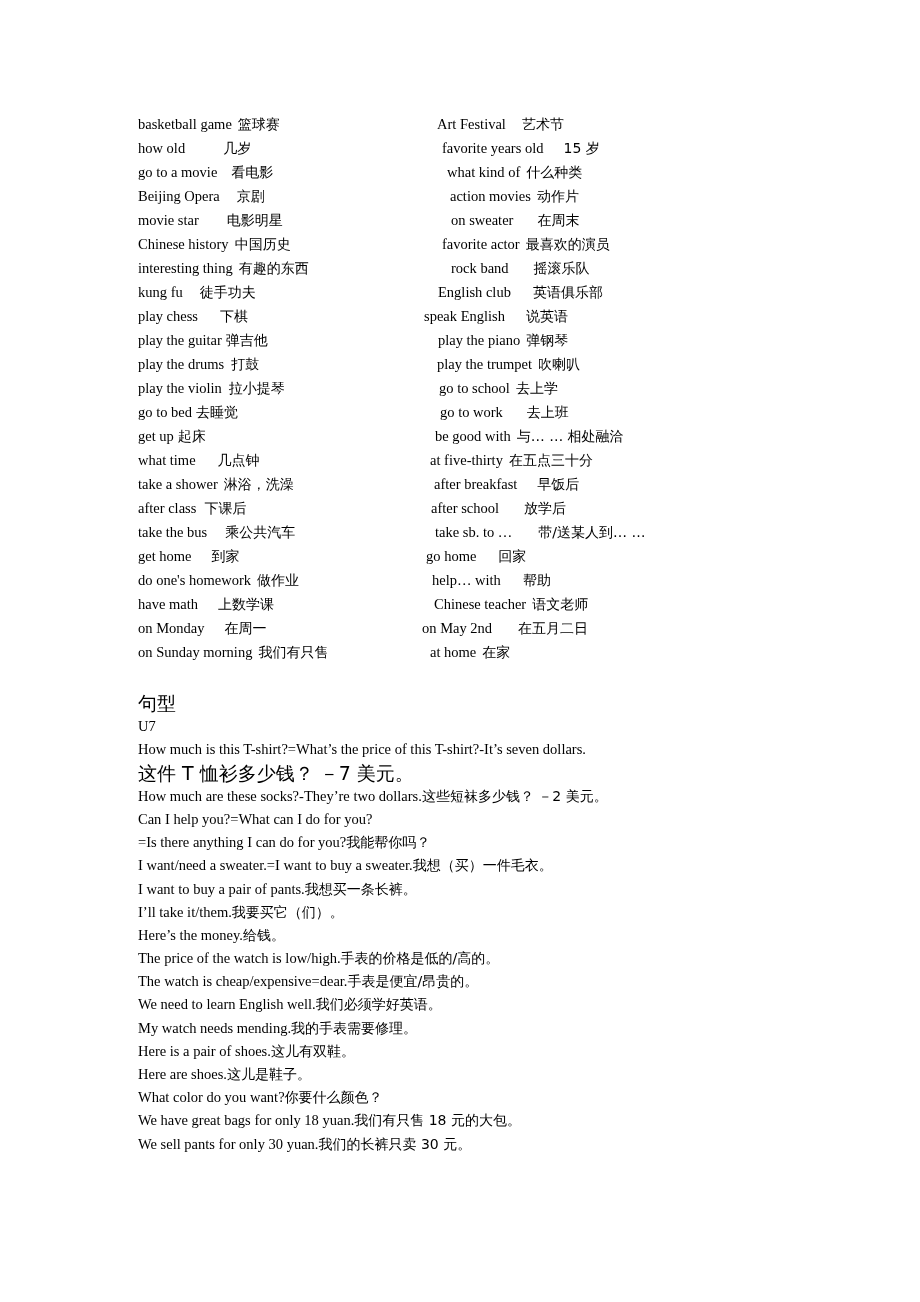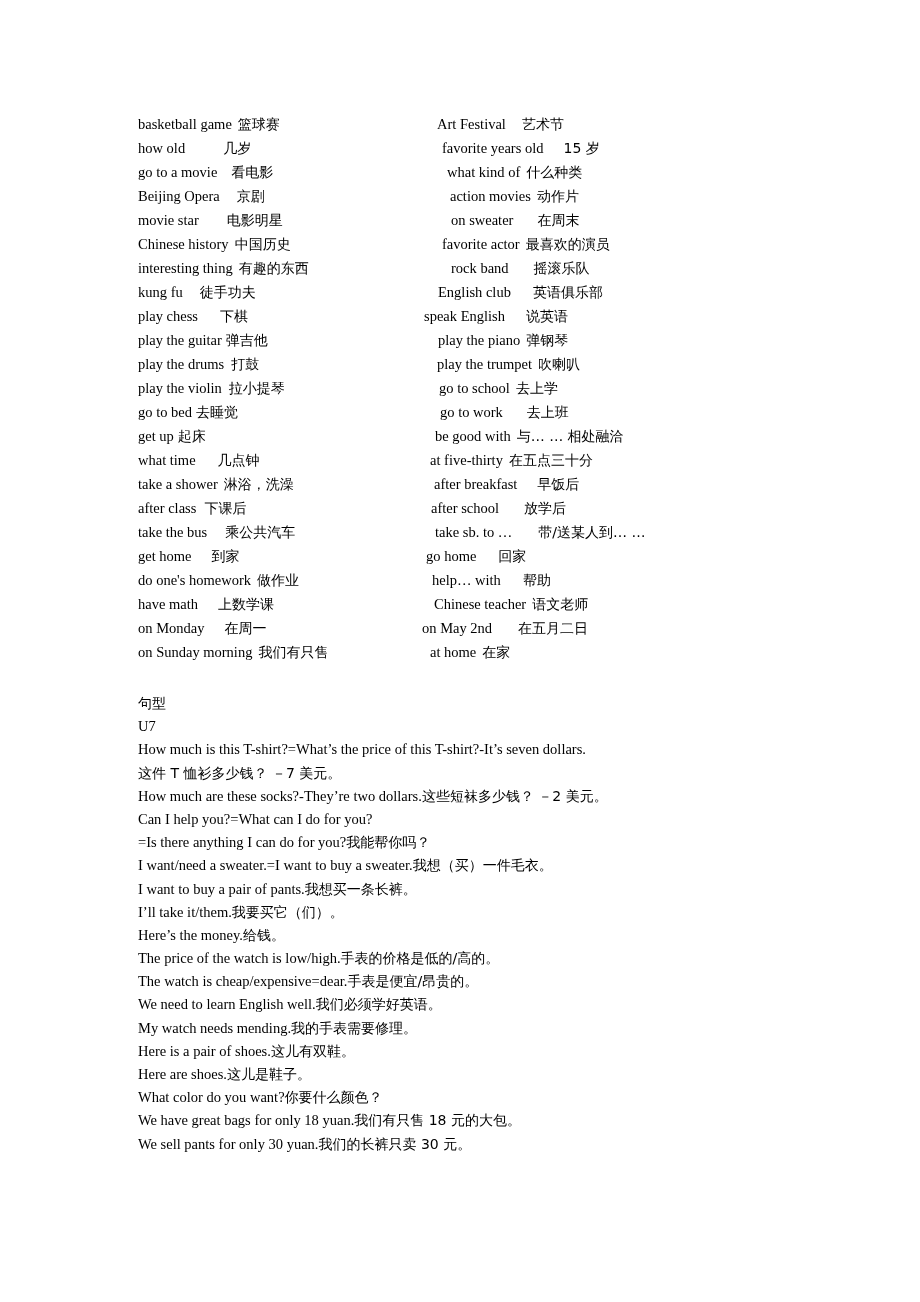--- a/index.html
+++ b/index.html
@@ -65,21 +65,21 @@
     width: 700px;
   }
   .s-line {
     height: 23.2px;
     line-height: 23.2px;
     font-size: 14.5px;
     white-space: nowrap;
   }
   .s-line.zh-lead {
     font-family: "DejaVu Sans", "Liberation Sans", sans-serif;
-    font-size: 14px;
+    font-size: 19px;
   }
   .s-line .zh {
     font-family: "DejaVu Sans", "Liberation Sans", sans-serif;
     font-size: 14px;
   }
 </style>
 </head>
 <body>
 
 <div class="page">

